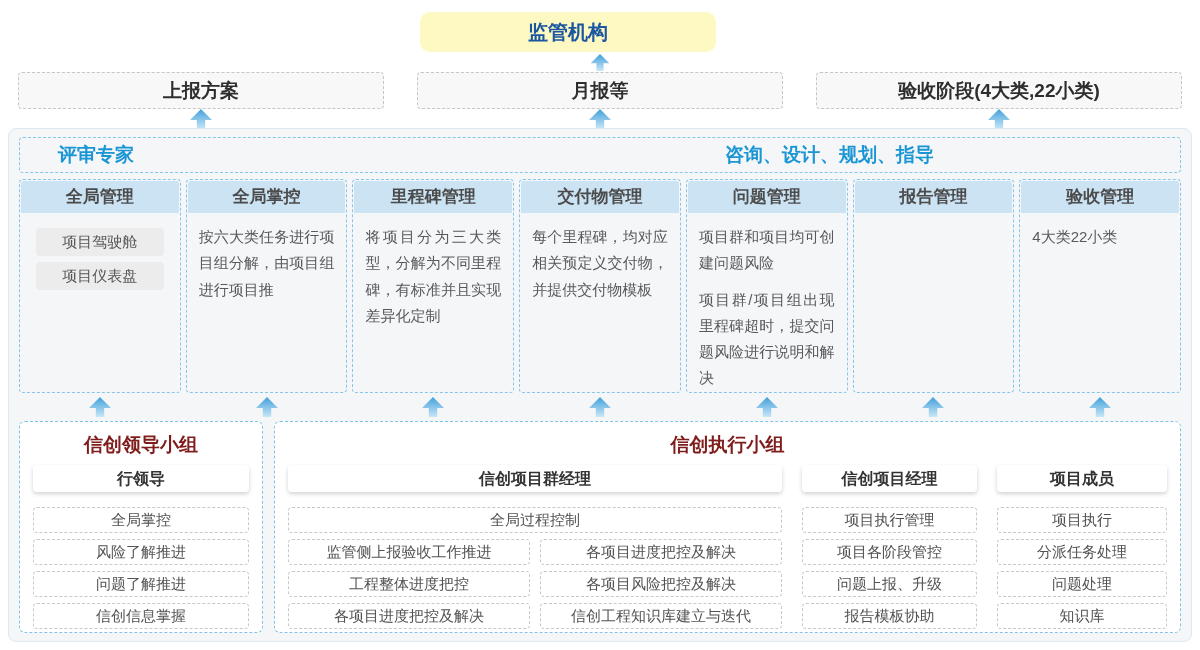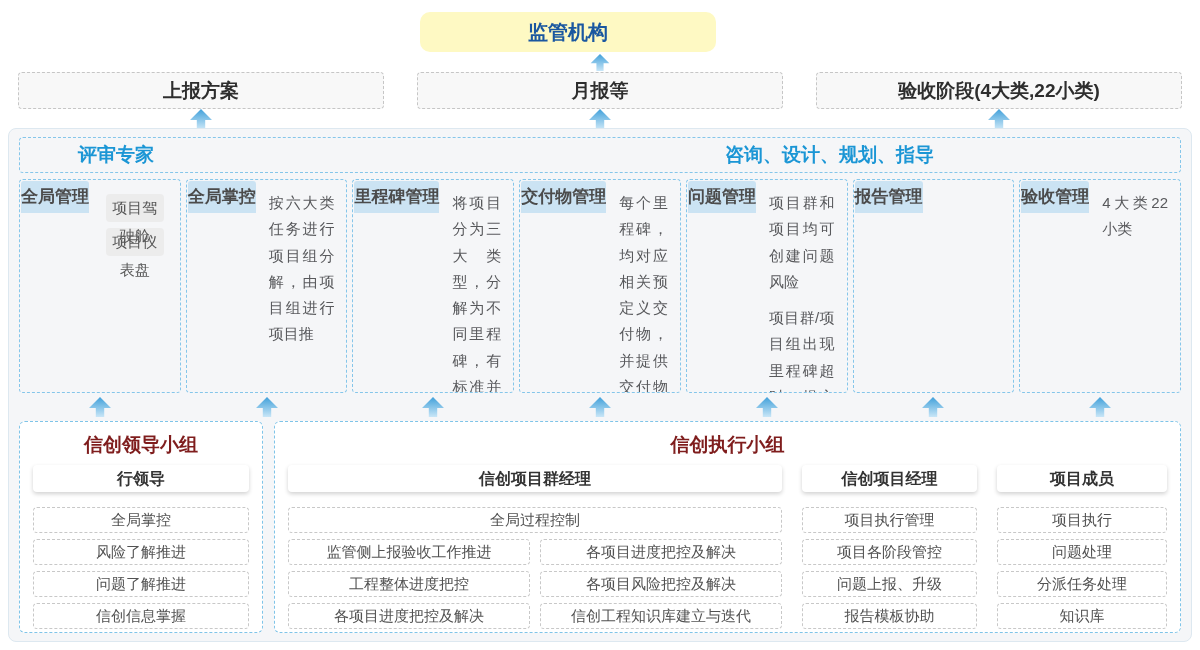--- a/index.html
+++ b/index.html
@@ -36,32 +36,32 @@
     position:absolute; left:8px; top:128px; width:1184px; height:514px;
     background:#f5f6f8; border:1px solid #dde8f0; border-radius:8px;
     padding:8px 10px;
   }
   .band {
     position:relative; height:36px; margin-bottom:6px;
     border:1px dashed #85c6ea; border-radius:4px;
   }
   .band-left {
     position:absolute; left:38px; top:0; line-height:34px;
-    color:#1b96d5; font-size:19px; font-weight:bold;margin-left:20px;
+    color:#1b96d5; font-size:19px; font-weight:bold;
   }
   .band-right {
     position:absolute; left:705px; top:0; line-height:34px;
     color:#1b96d5; font-size:19px; font-weight:bold;text-align:right;
   }
 
   
   .cols { display:flex; gap:5px; height:214px; }
   .col {
     flex:1; border:1px dashed #85c6ea; border-radius:4px;
-    background:#f5f6f8; overflow:hidden; display:flex; flex-direction:row;
+    background:#f5f6f8; overflow:hidden; display:flex; flex-direction:column;
   }
   .col-hd {
     height:32px; margin:1px; background:#cbe3f3; border-radius:3px 3px 0 0;
     color:#4b4b4b; font-size:17px; font-weight:bold;
     text-align:center; line-height:32px; flex:0 0 auto;
   }
   .col-bd { padding:10px 12px; color:#58595c; font-size:15px; line-height:1.75; }
   .col-bd p { text-align:justify; }
   .col-bd p + p { margin-top:10px; }
   .gbtn {
@@ -280,22 +280,22 @@
             <div class="item">项目各阶段管控</div>
             <div class="item">问题上报、升级</div>
             <div class="item">报告模板协助</div>
           </div>
         </div>
 
         <div class="sec-member">
           <div class="role-hd">项目成员</div>
           <div class="stack">
             <div class="item">项目执行</div>
+            <div class="item">分派任务处理</div>
             <div class="item">问题处理</div>
-            <div class="item">分派任务处理</div>
             <div class="item">知识库</div>
           </div>
         </div>
 
       </div>
     </div>
   </div>
 </div>
 
 </body></html>

